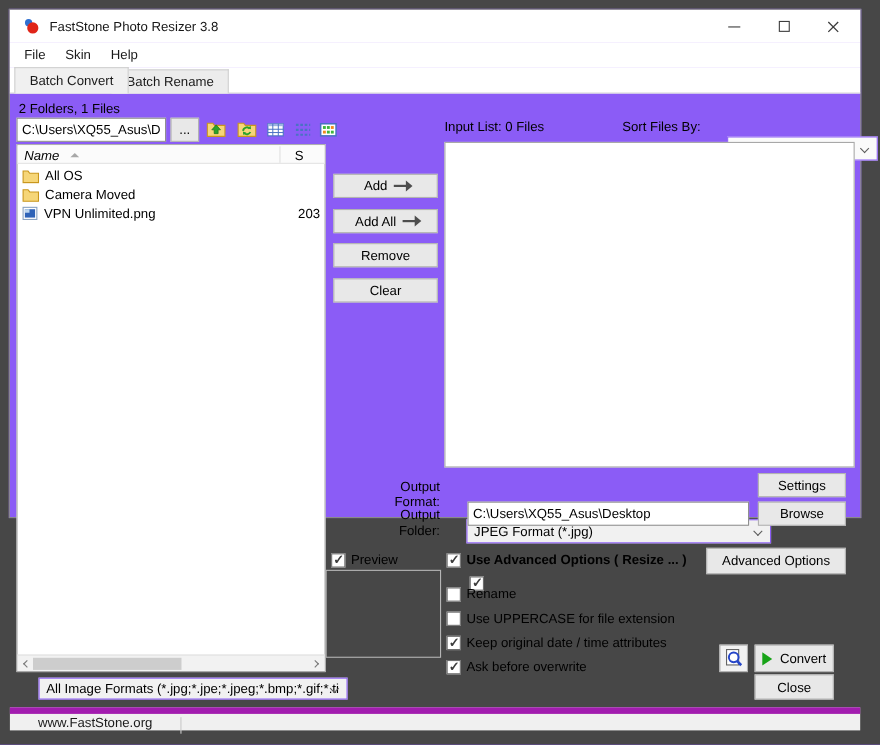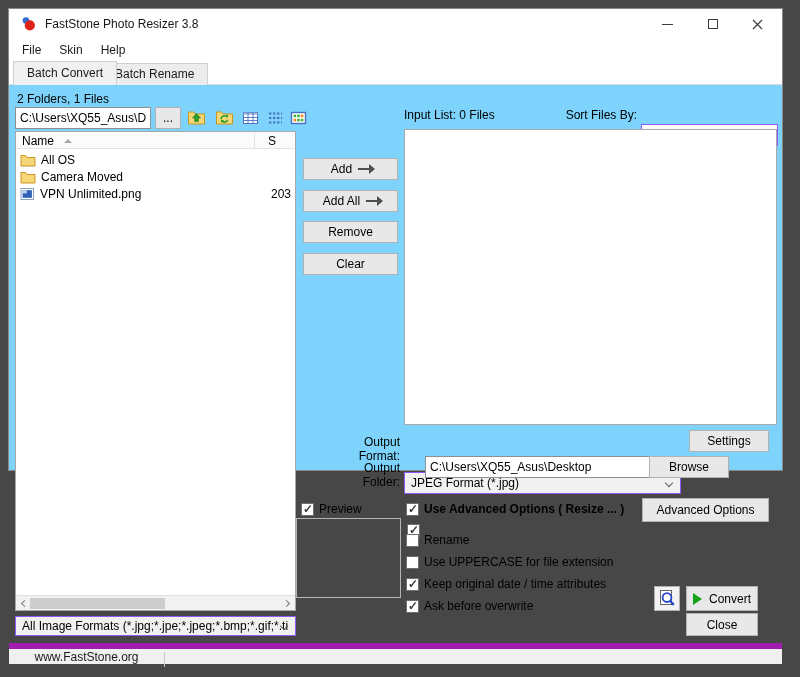--- a/index.html
+++ b/index.html
@@ -5,21 +5,21 @@
   * { box-sizing: border-box; margin: 0; padding: 0; }
   html,body { width:800px; height:677px; overflow:hidden; }
   body {
     background:#474747;
     font-family:"Liberation Sans", sans-serif;
     font-size:12px; color:#000;
     position:relative;
   }
   .window {
     position:absolute; left:8px; top:8px; width:775px; height:463px;
-    background:#7dd3fc; border:1px solid #898989;
+    background:#8b5cf6; border:1px solid #898989;padding-left:20px;
   }
   .abs { position:absolute; }
 
   
   .titlebar { position:absolute; left:0; top:0; width:100%; height:30px; background:#ffffff; display:flex; align-items:center; }
   .titlebar .title { margin-left:8px; color:#171717; }
   .win-controls { position:absolute; right:2px; top:0; height:30px; display:flex; }
   .win-btn { width:45px; height:30px; display:flex; align-items:center; justify-content:center; }
   .glyph-min { width:11px; height:1px; background:#3d3d3d; display:block; }
   .glyph-max { width:10px; height:10px; border:1px solid #3d3d3d; display:block; }
@@ -156,21 +156,21 @@
       <rect x="10.8" y="4.6" width="2.6" height="2.6" fill="#f08a1d"></rect>
       <rect x="3.6" y="8.8" width="2.6" height="2.6" fill="#f08a1d"></rect>
       <rect x="7.2" y="8.8" width="2.6" height="2.6" fill="#3db53d"></rect>
       <rect x="10.8" y="8.8" width="2.6" height="2.6" fill="#3db53d"></rect>
     </svg>
   </div>
 
   
   <div class="filelist">
     <div class="fl-header">
-      <span class="abs" style="left:6px; top:2px;">Name</span>
+      <span class="abs" style="left:6px; top:2px;font-style:italic;">Name</span>
       <span class="sort-caret"></span>
       <span class="col-div"></span>
       <span class="abs" style="left:252px; top:2px;">S</span>
     </div>
     <div class="frow" style="top:36px;">
       <svg width="16" height="14" viewBox="0 0 16 14">
           <path d="M1 2.5 h4.5 l1.5 2 h8 v8.5 h-14 z" fill="#f6d678" stroke="#c9971d"></path>
         </svg>
       <span>Camera Moved</span>
     </div>
@@ -232,21 +232,21 @@
   <div class="combo abs" style="left:395px; top:421px; width:277px; height:22px;">
     <span>JPEG Format (*.jpg)</span>
     <span class="chev"></span>
   </div>
   <div class="btn abs" style="left:680px; top:421px; width:80px; height:22px;">Settings</div>
 
   
   <div class="abs label-r" style="left:316px; top:452px; width:75px;">Output Folder:</div>
   <span class="cb abs checked" style="left:398px; top:451px;"></span>
   <input class="tfield abs" style="left: 416px; top: 447px; width: 256px; height: 22px;" value="C:\Users\XQ55_Asus\Desktop">
-  <div class="btn abs" style="left:640px; top:447px; width:80px; height:22px;">Browse</div>
+  <div class="btn abs" style="left:680px; top:447px; width:80px; height:22px;">Browse</div>
 
   
   <div class="cbrow" style="left:292px; top:493px;">
     <span class="cb checked"></span>
     <span>Preview</span>
   </div>
   <div class="grouppanel"></div>
 
   <div class="cbrow" style="left:397px; top:493px;">
     <span class="cb checked"></span>

